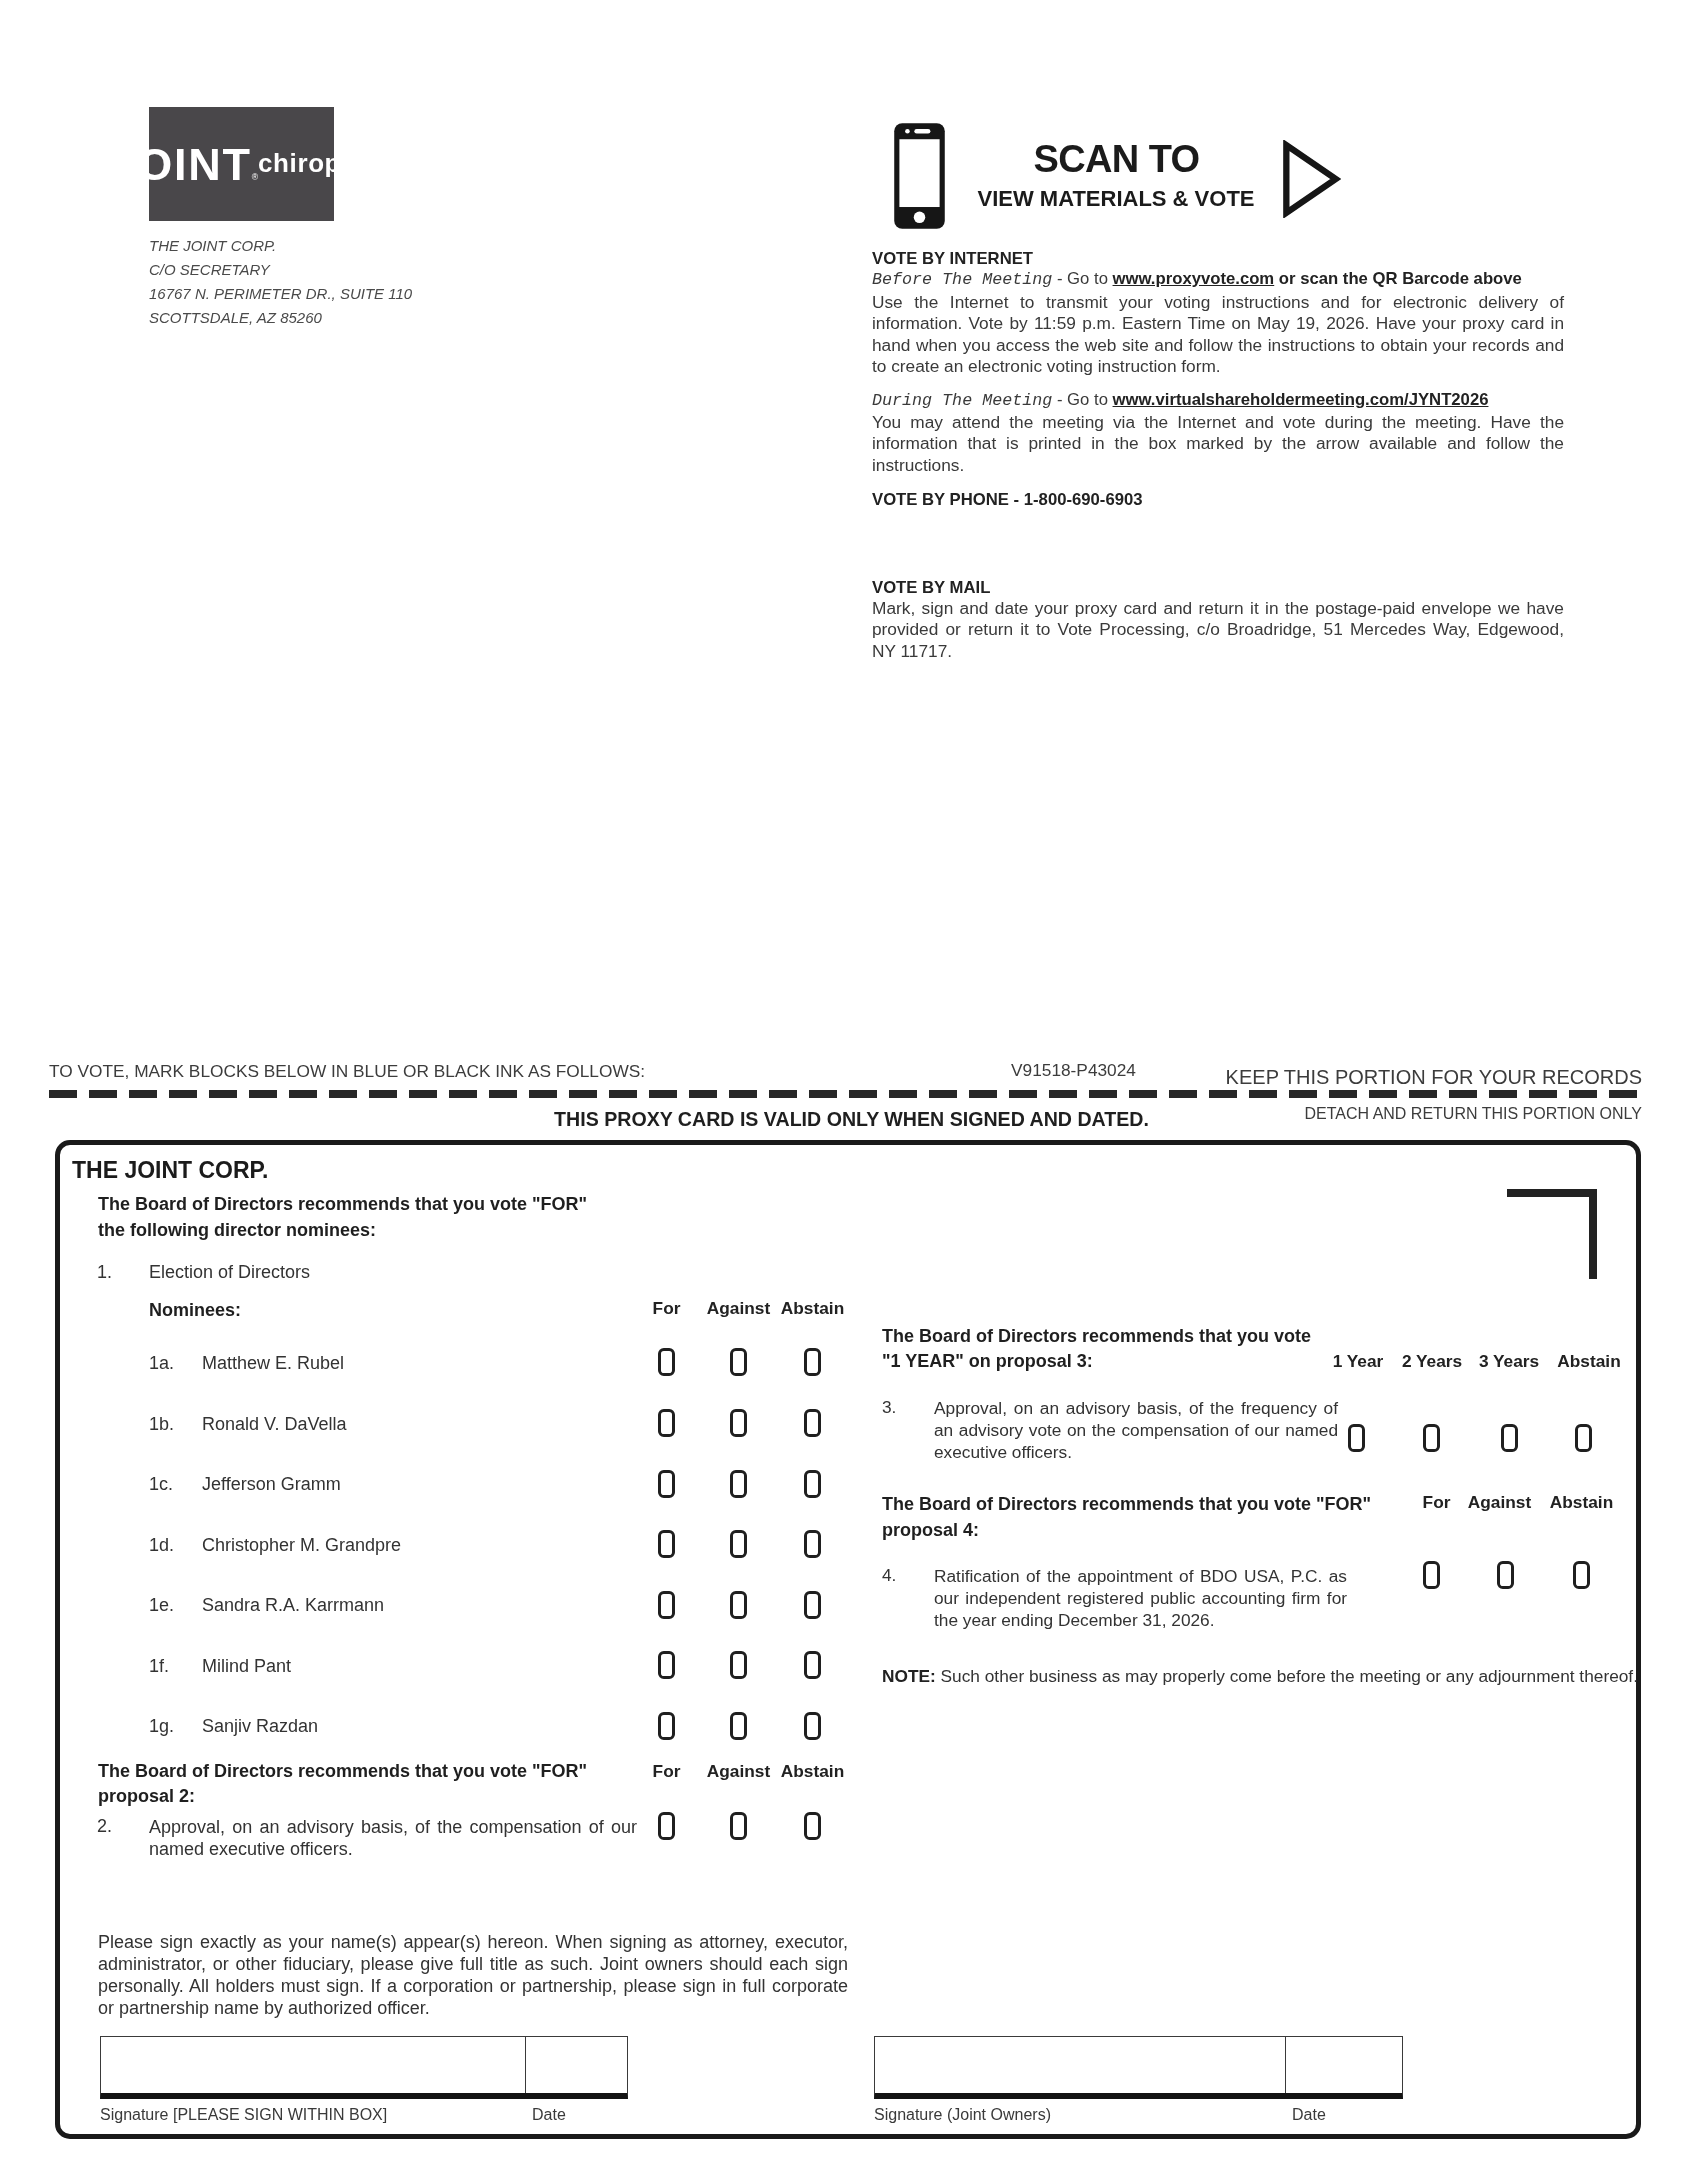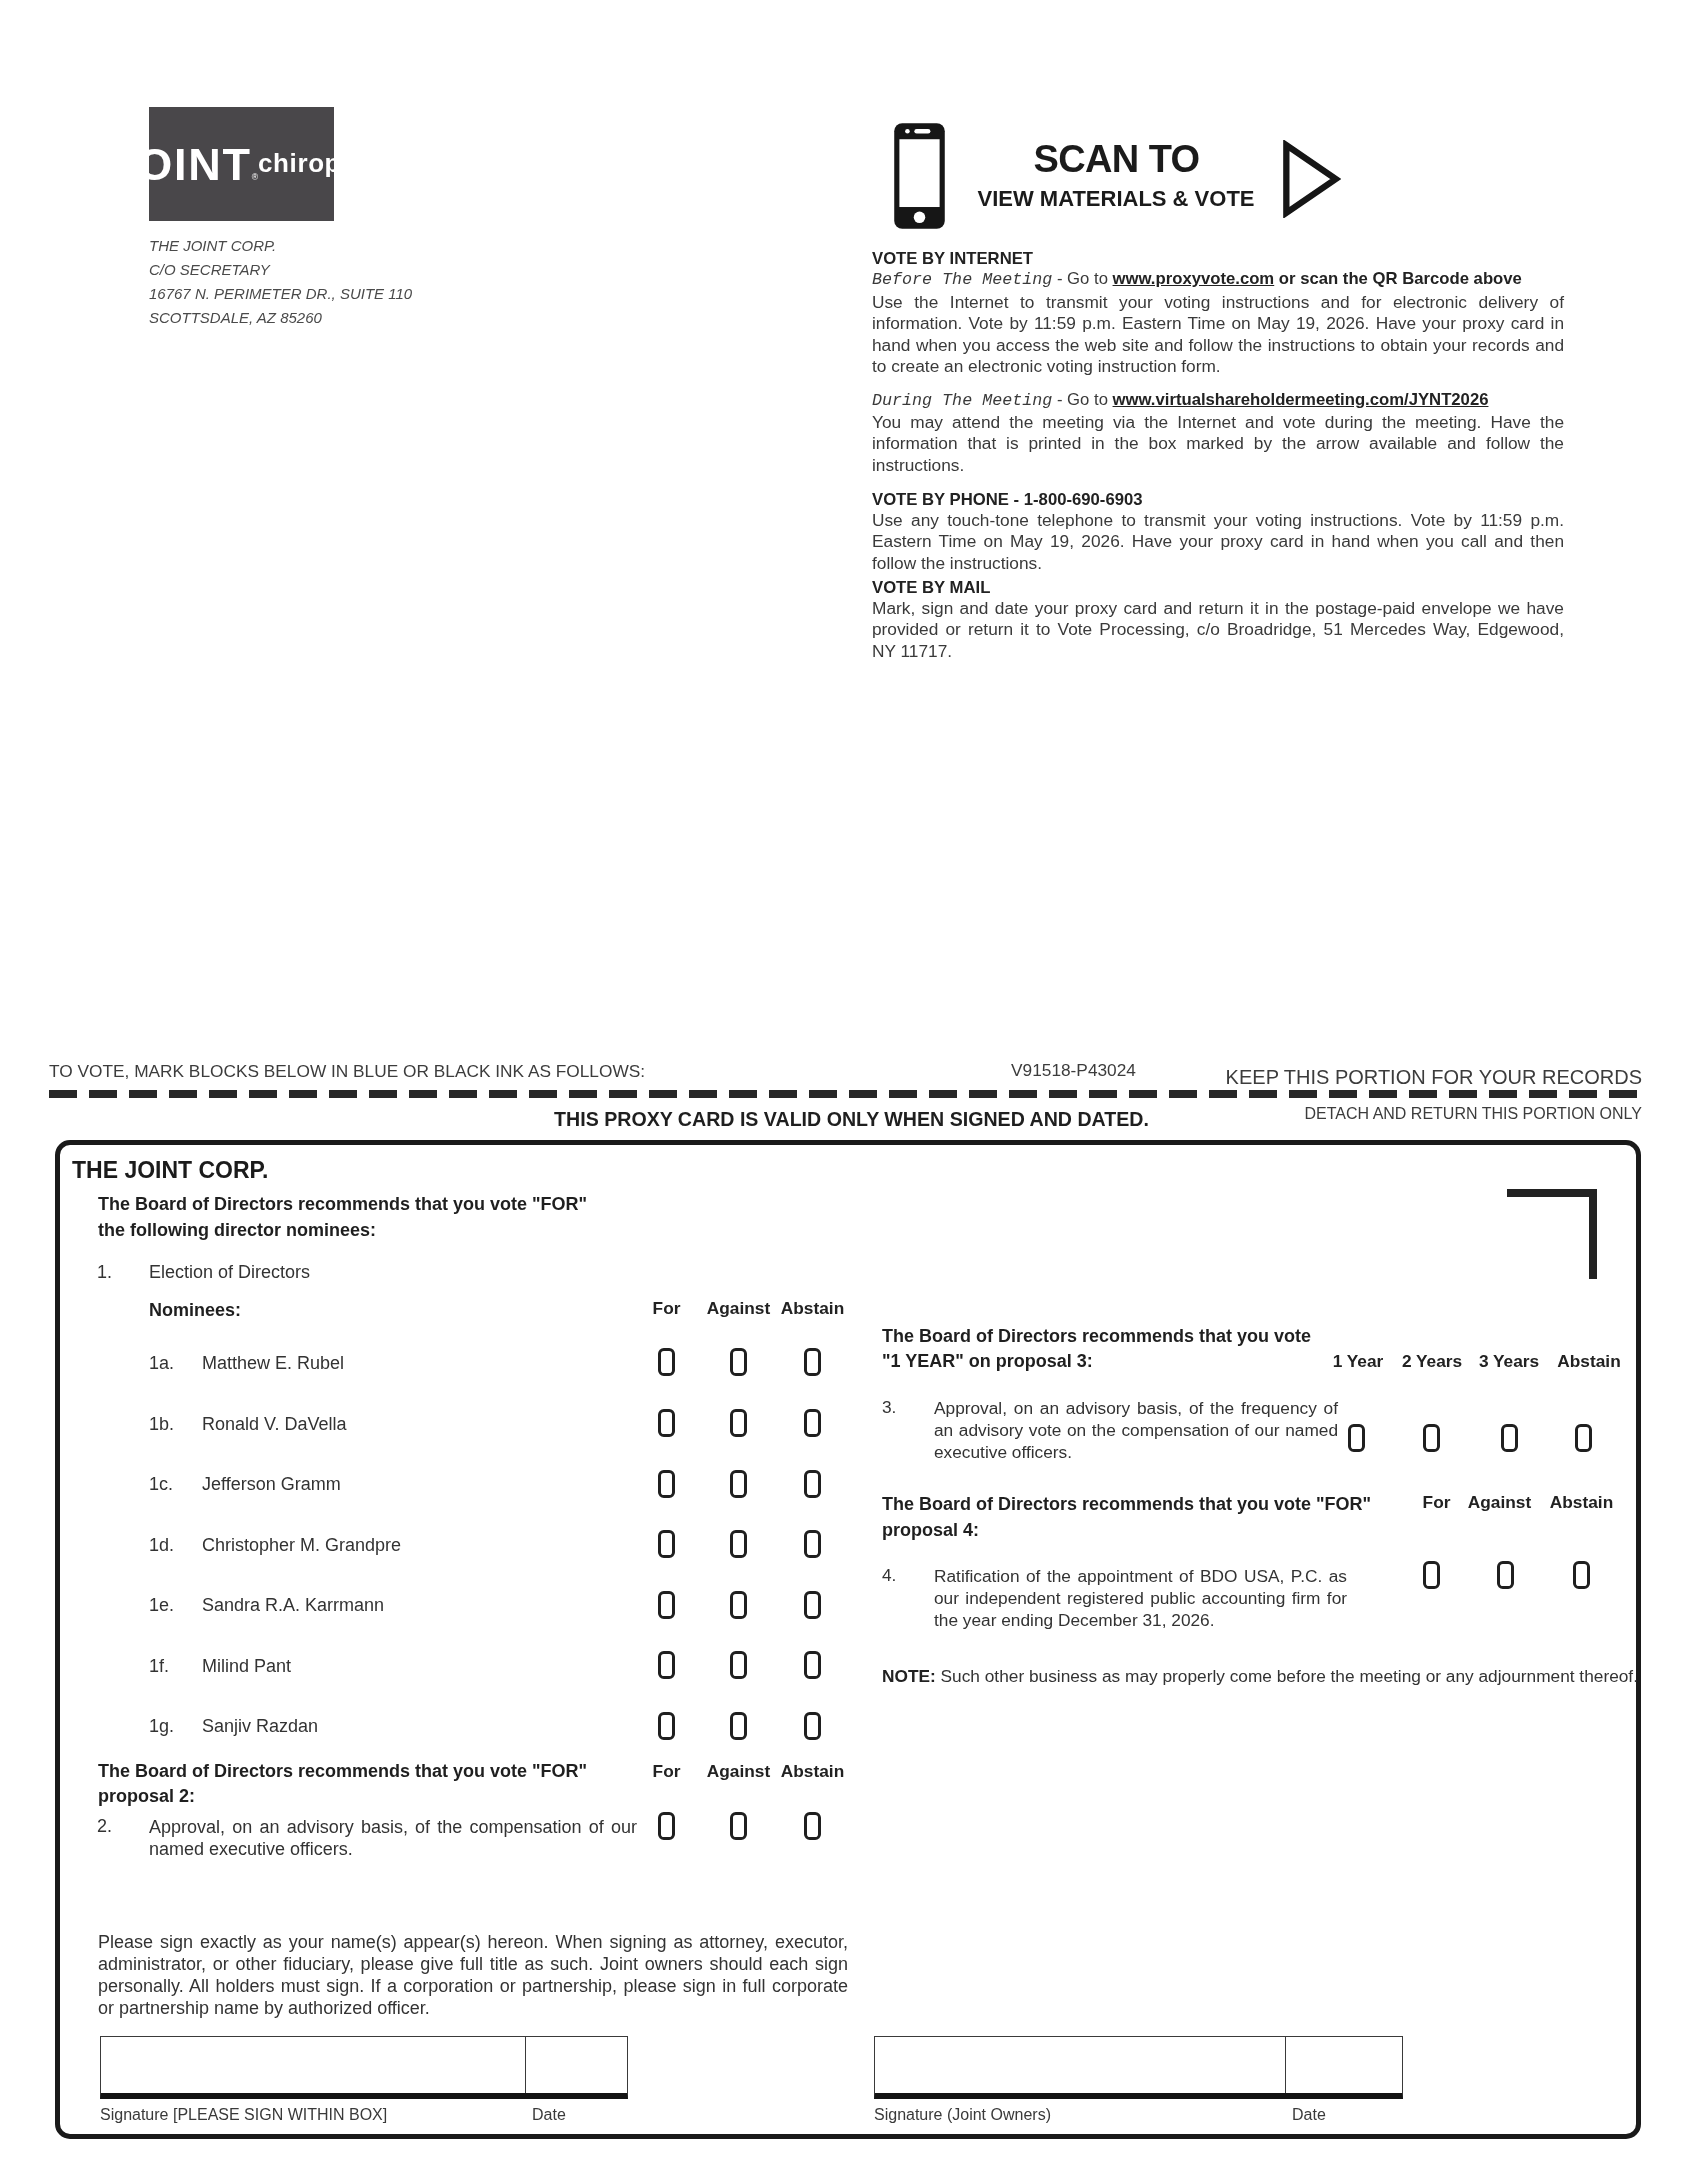--- a/index.html
+++ b/index.html
@@ -87,21 +87,20 @@
 
   <div class="abs para just" style="left:872px;top:292px;width:692px;">Use the Internet to transmit your voting instructions and for electronic delivery of information. Vote by 11:59 p.m. Eastern Time on May 19, 2026. Have your proxy card in hand when you access the web site and follow the instructions to obtain your records and to create an electronic voting instruction form.</div>
 
   <div class="abs mixline" style="left:872px;top:390px;width:692px;">
     <span class="ital">During The Meeting</span><span> - Go to </span><span class="url">www.virtualshareholdermeeting.com/JYNT2026</span>
   </div>
 
   <div class="abs para just" style="left:872px;top:412px;width:692px;">You may attend the meeting via the Internet and vote during the meeting. Have the information that is printed in the box marked by the arrow available and follow the instructions.</div>
 
   <div class="abs h-top" style="left:872px;top:490px;">VOTE BY PHONE - 1-800-690-6903</div>
-  <div class="abs para just" style="left:872px;top:510px;width:692px;">Use any touch-tone telephone to transmit your voting instructions. Vote by 11:59 p.m. Eastern Time on May 19, 2026. Have your proxy card in hand when you call and then follow the instructions.</div>
 
   <div class="abs h-top" style="left:872px;top:578px;">VOTE BY MAIL</div>
   <div class="abs para just" style="left:872px;top:598px;width:692px;">Mark, sign and date your proxy card and return it in the postage-paid envelope we have provided or return it to Vote Processing, c/o Broadridge, 51 Mercedes Way, Edgewood, NY 11717.</div>
 
   <div class="abs" style="left:49px;top:1041px;font-size:17.3px;color:#3c3c3c;margin-top:20px;">TO VOTE, MARK BLOCKS BELOW IN BLUE OR BLACK INK AS FOLLOWS:</div>
 
   <div class="abs" style="left:958px;top:1060px;width:231px;font-size:17.3px;color:#3c3c3c;text-align:center;">V91518-P43024</div>
 
   <div class="abs rt" style="left:1212px;top:1066px;width:430px;font-size:20px;color:#3c3c3c;">KEEP THIS PORTION FOR YOUR RECORDS</div>
 

